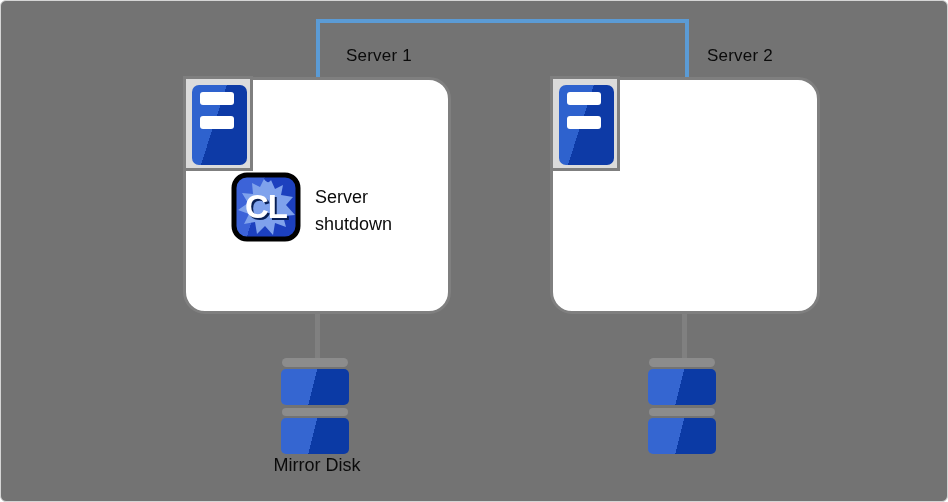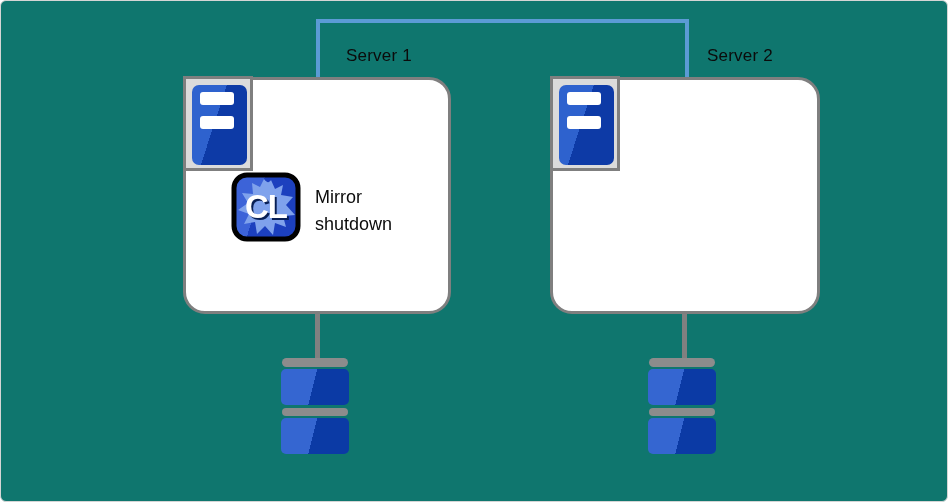--- a/index.html
+++ b/index.html
@@ -1,18 +1,18 @@
 <!DOCTYPE html>
 <html><head>
 <meta charset="utf-8">
 <style>
   html,body{margin:0;padding:0;background:#ffffff;font-family:"Liberation Sans",sans-serif;}
   .canvas{
     position:relative;width:948px;height:502px;box-sizing:border-box;
-    background:#0f766e;border:1px solid #d5d5d5;border-radius:6px;overflow:hidden;
+    background:#737373;border:1px solid #d5d5d5;border-radius:6px;overflow:hidden;
   }
   
   .interconnect{
     position:absolute;left:315px;top:18px;width:373px;height:59px;box-sizing:border-box;
     border-top:4px solid #5B9BD5;border-left:4px solid #5B9BD5;border-right:4px solid #5B9BD5;
     z-index:1;
   }
   .server-label{
     position:absolute;top:45px;font-size:17px;color:#0b0b0b;z-index:2;letter-spacing:0.2px;
   }
@@ -95,33 +95,34 @@
         <stop offset="0.45" stop-color="#3C63D8"></stop>
         <stop offset="0.45" stop-color="#1C40BE"></stop>
       </linearGradient>
     </defs>
     <rect x="3" y="3" width="64" height="64" rx="13" fill="url(#clg)" stroke="#000000" stroke-width="5"></rect>
     <path fill="#7FA2EC" d="M33 7 C36 11 38 11 40 8 L44 17 L52 13 L50 23 L62 25 L55 33 L64 43 L52 44 L55 55 L44 51 L42 63 L34 54 L26 62 L24 50 L13 52 L18 42 L7 38 L17 31 L11 21 L22 22 L21 11 L29 15 Z"></path>
     <text x="37" y="48" text-anchor="middle" font-size="33" font-weight="bold" font-family="Liberation Sans, sans-serif" letter-spacing="-1" fill="#081F55">CL</text>
     <text x="35" y="46" text-anchor="middle" font-size="33" font-weight="bold" font-family="Liberation Sans, sans-serif" letter-spacing="-1" fill="#ffffff">CL</text>
   </svg>
 
-  <div class="action-label">Mirror
+  <div class="action-label">Server
 shutdown</div>
 
   <div class="stem" id="stem1"></div>
   <div class="stem" id="stem2"></div>
 
   <div class="disk" id="disk1">
     <div class="disk-cap"></div>
     <div class="disk-platter p1"></div>
     <div class="disk-spacer"></div>
     <div class="disk-platter p2"></div>
   </div>
   <div class="disk" id="disk2">
     <div class="disk-cap"></div>
     <div class="disk-platter p1"></div>
     <div class="disk-spacer"></div>
     <div class="disk-platter p2"></div>
   </div>
 
+  <div class="mirror-label">Mirror Disk</div>
 
 </div>
 
 </body></html>

